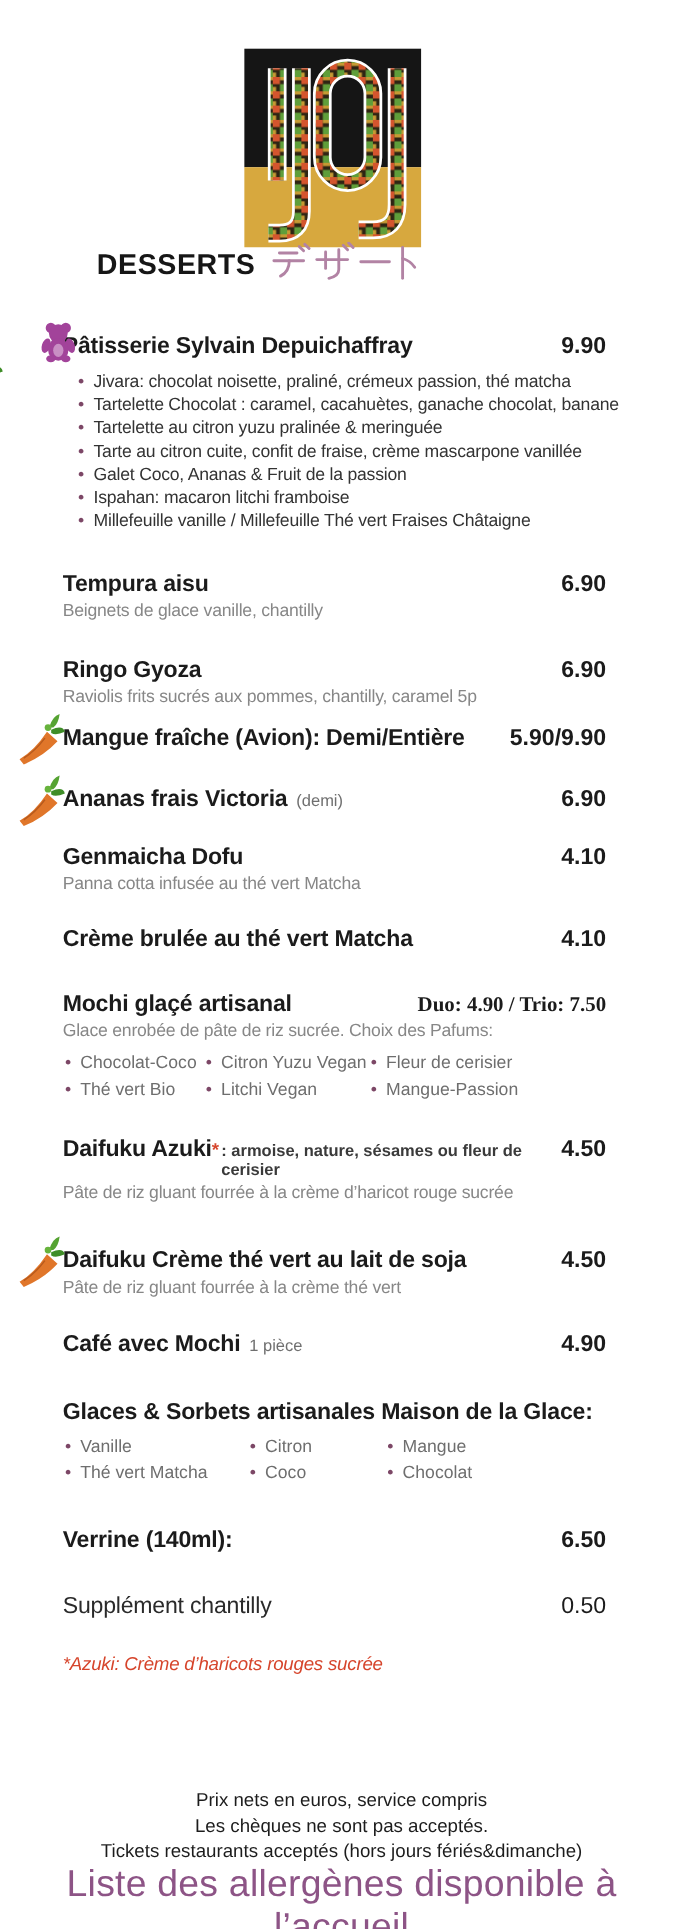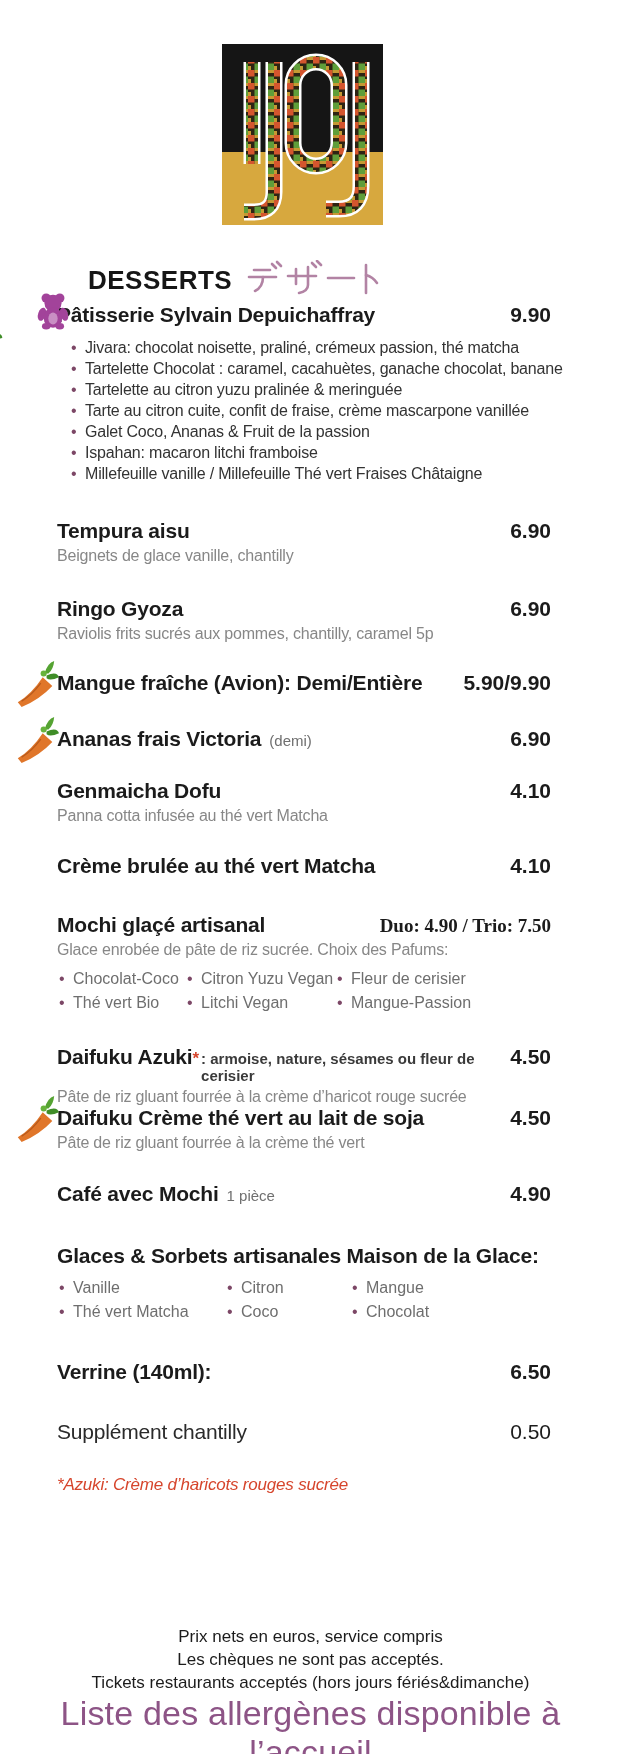--- a/index.html
+++ b/index.html
@@ -3,21 +3,21 @@
 <meta charset="utf-8">
 <style>
   html,body{margin:0;padding:0;background:#fff;}
   .page{
     position:relative;width:621px;height:1754px;background:#ffffff;
     font-family:"Liberation Sans","DejaVu Sans",sans-serif;color:#1d1d1d;overflow:hidden;
   }
   
   .logo{position:absolute;left:222px;top:44px;width:161px;height:181px;}
   
-  .title-row{position:absolute;left:88px;top:220px;display:flex;align-items:center;gap:14px;margin-top:40px;}
+  .title-row{position:absolute;left:88px;top:220px;display:flex;align-items:center;gap:14px;}
   .title-main{font-size:26px;font-weight:700;letter-spacing:.5px;color:#161616;}
   .title-jp{display:inline-block;}
   
   .menu{position:absolute;left:0;top:303px;width:621px;box-sizing:border-box;padding:0 70px 0 57px;}
   .row{display:flex;justify-content:space-between;align-items:baseline;position:relative;}
   .iname{font-size:21px;font-weight:700;color:#1b1b1b;letter-spacing:-.2px;}
   .iname.regular{font-weight:400;color:#2a2a2a;}
   .iprice{font-size:21px;font-weight:700;color:#1b1b1b;white-space:nowrap;}
   .iprice.regular{font-weight:400;}
   .portion{font-size:15px;color:#6f6f6f;font-weight:400;margin-left:8px;}
@@ -28,27 +28,27 @@
   .bullets li{font-size:16px;color:#333;line-height:21px;position:relative;padding-left:14px;letter-spacing:-.2px;}
   .bullets li::before{content:"•";position:absolute;left:0;top:0;color:#7c4766;}
   .flavors{display:grid;margin-top:8px;column-gap:0;}
   .flavors.cols-mochi{grid-template-columns:128px 150px auto;}
   .flavors.cols-glaces{grid-template-columns:168px 125px auto;}
   .fitem{font-size:16px;color:#6e6e6e;line-height:24px;position:relative;padding-left:16px;}
   .fitem::before{content:"•";position:absolute;left:2px;top:0;color:#7c4766;}
   .mochi-price{font-size:19px;font-family:Liberation Serif, serif;}
   .it-tempura{margin-top:35px;}
   .it-ringo{margin-top:32px;}
-  .it-mangue{margin-top:28px;text-align:right;}
+  .it-mangue{margin-top:16px;text-align:right;}
   .it-ananas{margin-top:32px;}
   .it-genmaicha{margin-top:28px;}
   .it-creme{margin-top:29px;}
   .it-mochi{margin-top:35px;}
   .it-azuki{margin-top:30px;}
-  .it-daifukuv{}
+  .it-daifukuv{margin-top:40px;}
   .it-cafe{margin-top:30px;}
   .it-glaces{margin-top:38px;}
   .it-verrine{margin-top:36px;}
   .it-supp{margin-top:36px;}
   .azuki-note{margin-top:31px;font-size:17px;font-style:italic;color:#d6452c;letter-spacing:-.2px;}
   
   .footer{position:absolute;left:0;top:1625px;width:621px;text-align:center;font-size:17px;color:#1c1c1c;line-height:23px;}
   .allergens{position:absolute;left:0;top:1694px;width:621px;text-align:center;font-size:34px;color:#8d5486;letter-spacing:.2px;}
   
   .carrot{position:absolute;}

